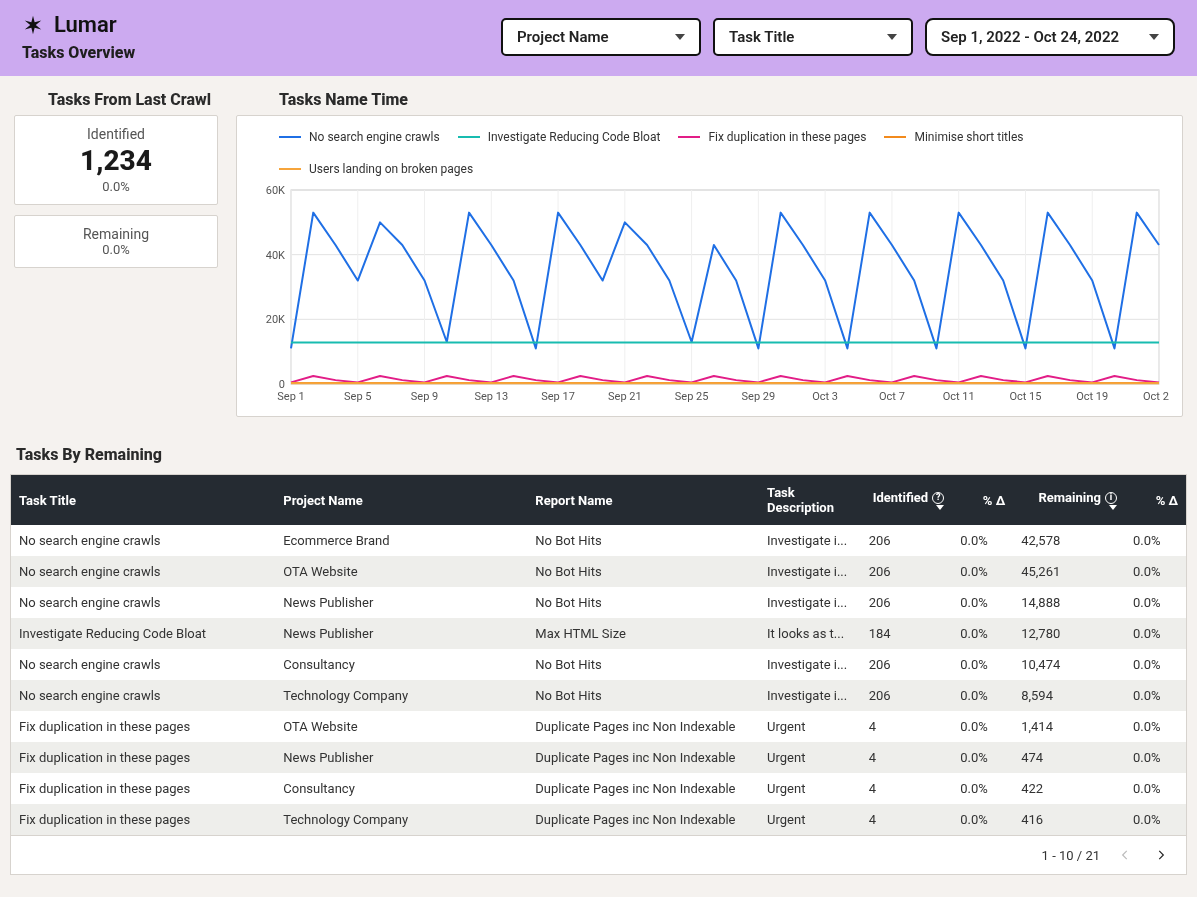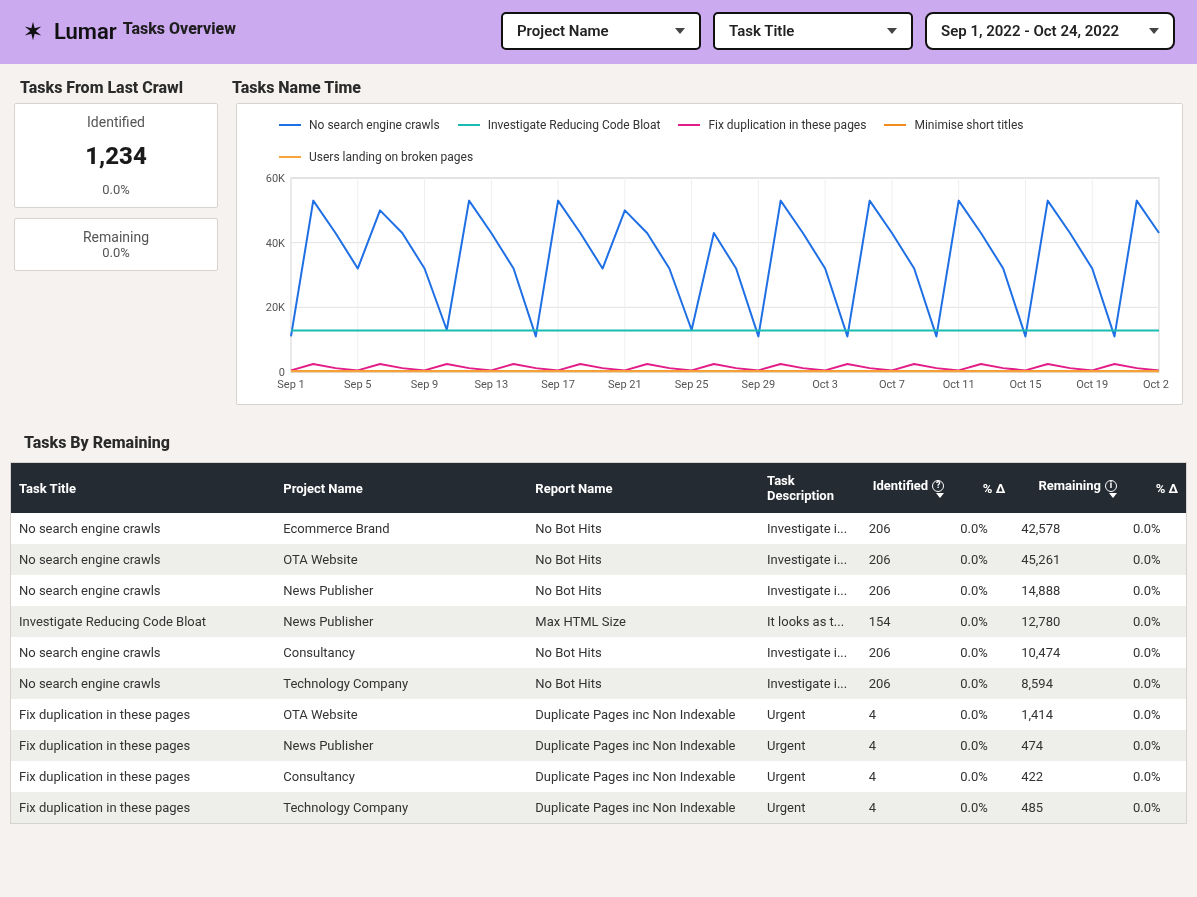--- a/index.html
+++ b/index.html
@@ -20,21 +20,21 @@
     color: var(--dark);
   }
   
   .hdr {
     background: var(--hdr-bg);
     padding: 12px 22px 14px 22px;
     display: flex;
     align-items: center;
     justify-content: space-between;
   }
-  .brand-block { display: flex; flex-direction: row; gap: 6px; }
+  .brand-block { display: flex; flex-direction: column; gap: 6px; }
   .brand-row { display: flex; align-items: center; gap: 10px; }
   .brand-logo {
     width: 22px; height: 22px; display:inline-block;
   }
   .brand-name { font-size: 22px; font-weight: 600; color:#111; }
   .page-title { font-size: 16px; font-weight: 800; color:#1e1e1e; }
   .filters { display: flex; gap: 12px; }
   .dropdown {
     background: #fff;
     border: 2px solid #111;
@@ -45,41 +45,41 @@
     align-items: center;
     justify-content: space-between;
     font-size: 15px;
     font-weight: 600;
     color:#222;
     cursor: pointer;
   }
   .dropdown.wide { width: 250px; border-radius: 8px; }
   .caret { width:0;height:0;border-left:5px solid transparent;border-right:5px solid transparent;border-top:6px solid #444;}
   
-  .sections { display:flex; gap:8px; padding: 14px 20px 0 20px;}
+  .sections { display:flex; gap:27px; padding: 14px 20px 0 20px; margin-left: 28px;}
   .sec-title { font-size:16px; font-weight:800; color:#2b2b2b;}
   
   .top-row { display:flex; gap:18px; padding: 6px 14px 22px 14px; }
   .left-col { width: 204px; display:flex; flex-direction:column; gap:10px; }
   .kpi-card {
     background:#fff; border:1px solid var(--border); border-radius:2px;
     text-align:center; padding:10px 8px;
   }
   .kpi-label { font-size:14px; color:#555; }
-  .kpi-value { font-size:24px; font-weight:800; color:#1a1a1a; margin:12px 0;}
+  .kpi-value { font-size:28px; font-weight:800; color:#1a1a1a; margin:2px 0;}
   .kpi-delta { font-size:13px; color:#555; }
   .chart-card {
     flex:1; background:#fff; border:1px solid var(--border); border-radius:2px;
     padding: 12px 12px 4px 12px; height:302px; position:relative;
   }
   .legend { display:flex; flex-wrap:wrap; gap:18px; padding: 2px 0 6px 30px; font-size:12px; color:#333;}
   .leg-item { display:flex; align-items:center; gap:8px;}
   .leg-sw { width:22px; height:0; border-top:2px solid; }
   
-  .tbl-title { font-size:16px; font-weight:800; padding: 6px 16px 10px 24px;}
+  .tbl-title { font-size:16px; font-weight:800; padding: 6px 16px 10px 16px;}
   .tbl-wrap { margin: 0 10px 10px 10px; background:#fff; border:1px solid var(--border); }
   table { width:100%; border-collapse:collapse; font-size:13px; }
   thead th {
     background: var(--table-head); color:#fff; text-align:left;
     padding:10px 8px; font-weight:700; font-size:13px;
   }
   thead th.num { text-align:right; }
   tbody td { padding:8px 8px; color:#333; }
   tbody tr:nth-child(even) { background: var(--stripe); }
   tbody td.num { }
@@ -288,21 +288,21 @@
           <td class="num">206</td>
           <td class="num">0.0%</td>
           <td class="num">14,888</td>
           <td class="num">0.0%</td>
         </tr>
         <tr>
           <td>Investigate Reducing Code Bloat</td>
           <td>News Publisher</td>
           <td>Max HTML Size</td>
           <td class="ell">It looks as t...</td>
-          <td class="num">154</td>
+          <td class="num">184</td>
           <td class="num">0.0%</td>
           <td class="num">12,780</td>
           <td class="num">0.0%</td>
         </tr>
         <tr>
           <td>No search engine crawls</td>
           <td>Consultancy</td>
           <td>No Bot Hits</td>
           <td class="ell">Investigate i...</td>
           <td class="num">206</td>
@@ -350,18 +350,31 @@
           <td class="num">422</td>
           <td class="num">0.0%</td>
         </tr>
         <tr>
           <td>Fix duplication in these pages</td>
           <td>Technology Company</td>
           <td>Duplicate Pages inc Non Indexable</td>
           <td class="ell">Urgent</td>
           <td class="num">4</td>
           <td class="num">0.0%</td>
-          <td class="num">485</td>
+          <td class="num">416</td>
           <td class="num">0.0%</td>
         </tr>
       </tbody>
   </table>
+  <div class="pager">
+    <span>1 - 10 / 21</span>
+    <button class="pager-btn" aria-disabled="true">
+      <svg class="chev" viewBox="0 0 24 24">
+          <path d="M15 5 L8 12 L15 19" fill="none" stroke="#bbb" stroke-width="2"></path>
+        </svg>
+    </button>
+    <button class="pager-btn">
+      <svg class="chev" viewBox="0 0 24 24">
+          <path d="M9 5 L16 12 L9 19" fill="none" stroke="#222" stroke-width="2"></path>
+        </svg>
+    </button>
+  </div>
 </div>
 
 </body></html>

